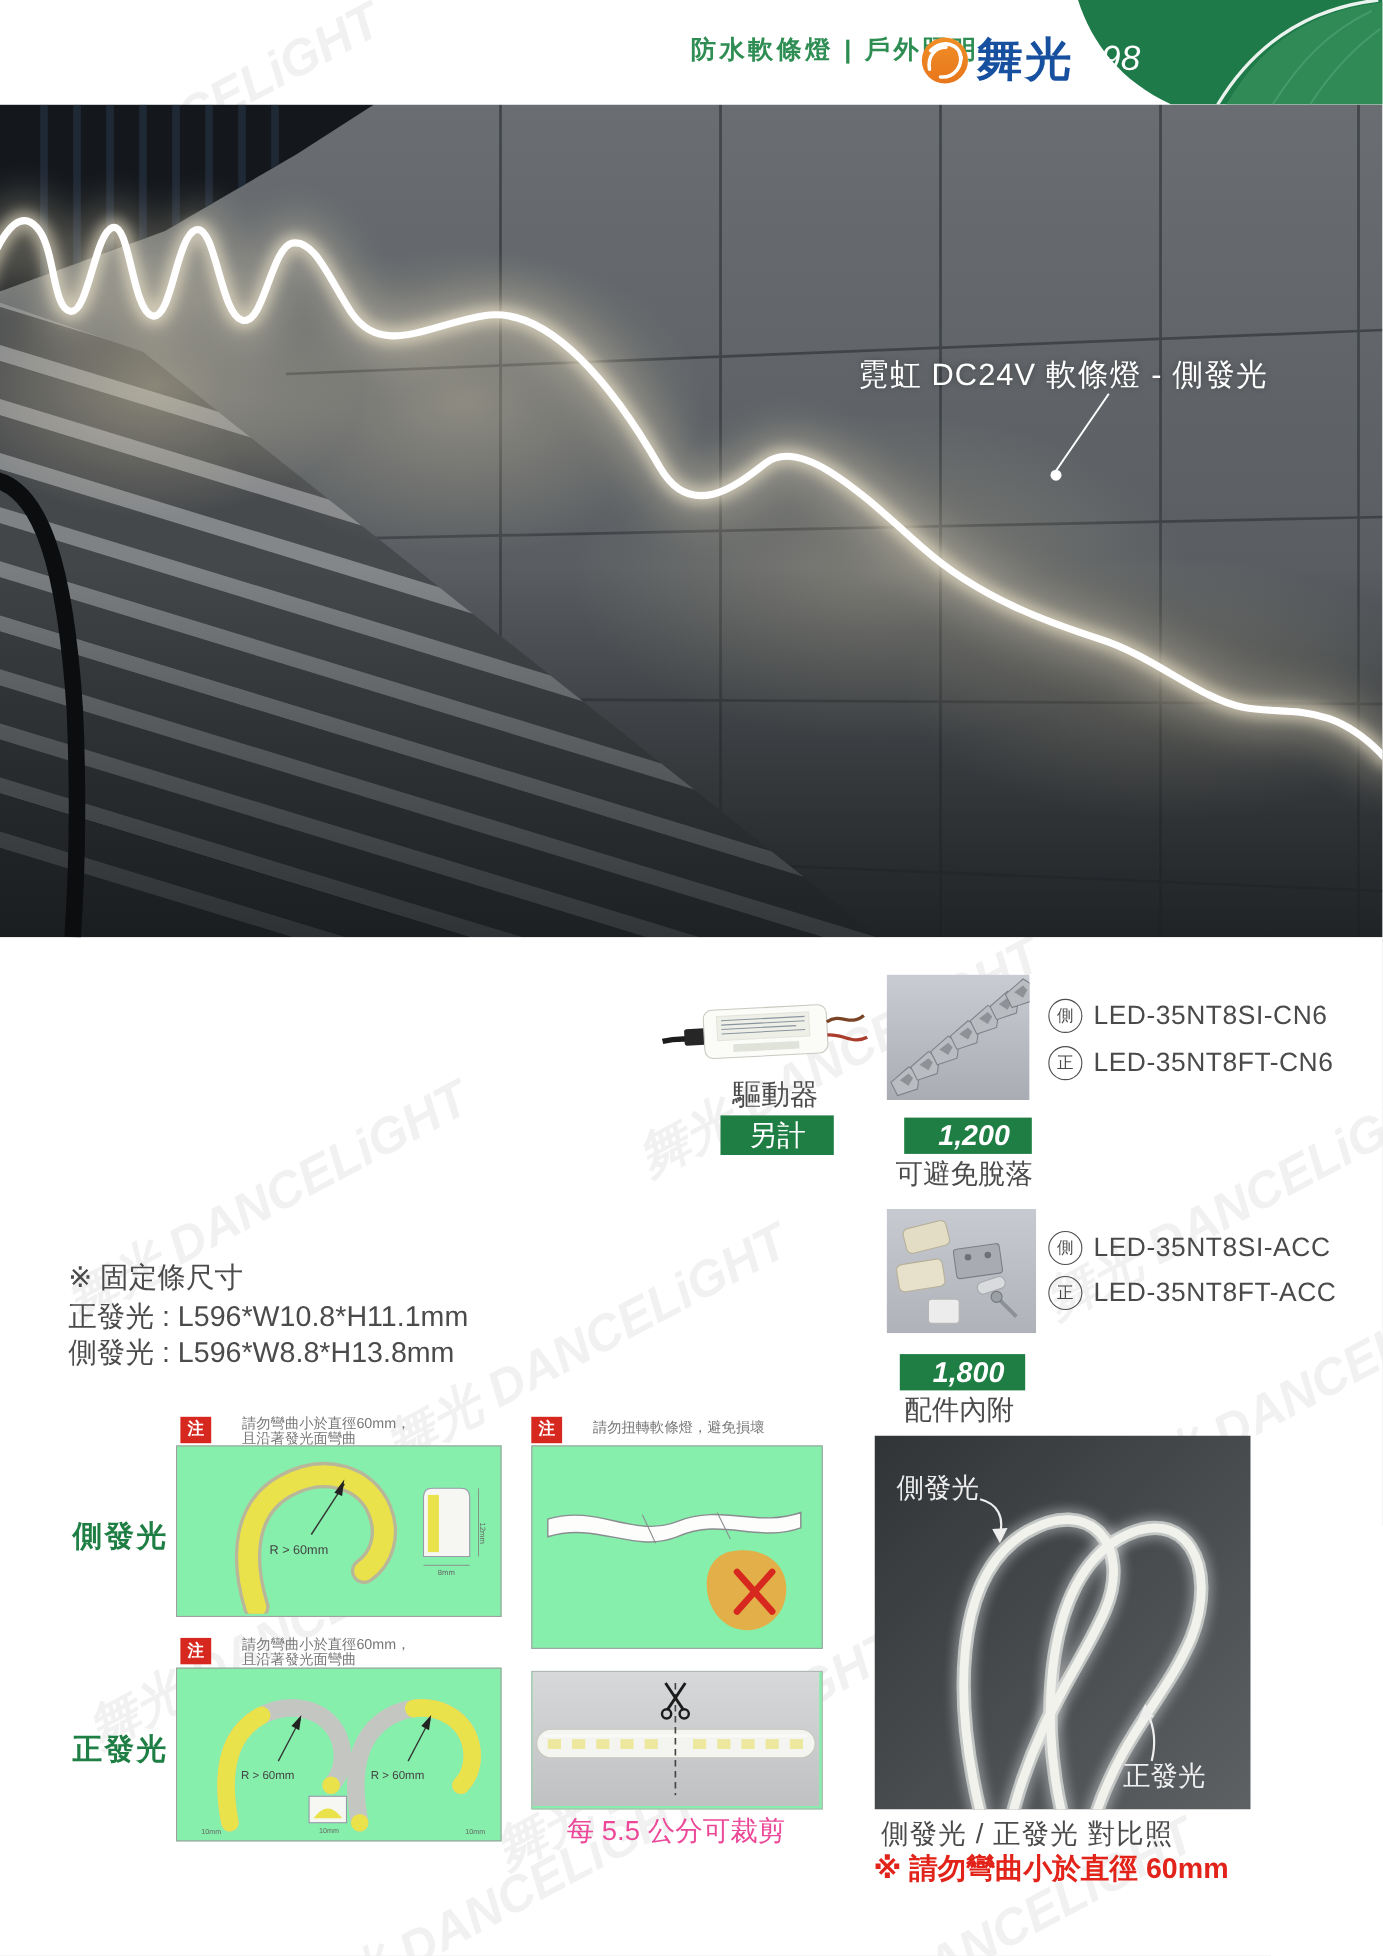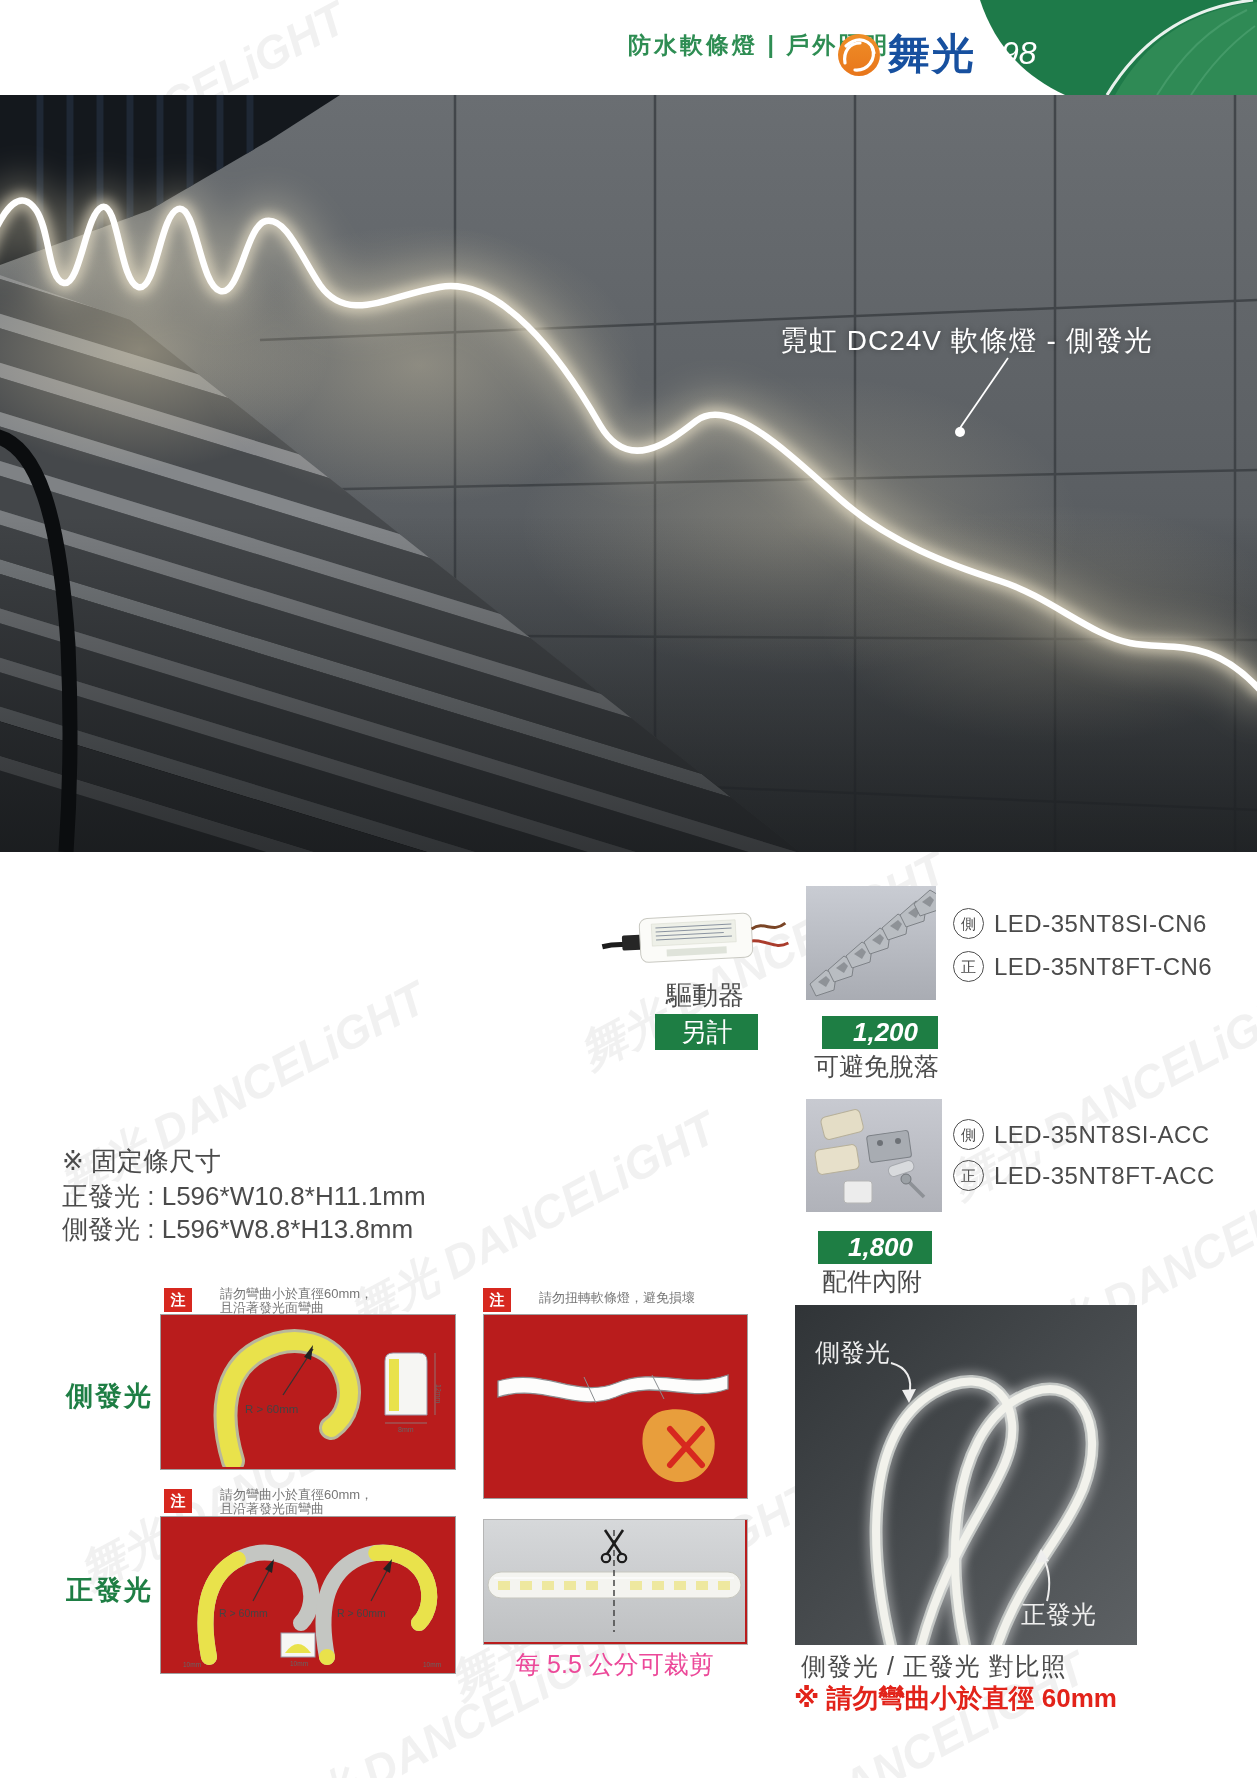--- a/index.html
+++ b/index.html
@@ -36,21 +36,21 @@
   
   .mrow{position:absolute;display:flex;align-items:center;}
   .circ{display:inline-block;width:29px;height:29px;border:1.5px solid #4f4f4f;border-radius:50%;
         font-size:15px;line-height:29px;text-align:center;color:#4a4a4a;flex:0 0 auto;}
   .mcode{font-size:24px;color:#4a4a4a;margin-left:10px;letter-spacing:.5px;}
   
   .glabel{font-size:27px;font-weight:bold;color:#1e7e44;letter-spacing:2px;}
   .nbadge{position:absolute;width:28px;height:24px;background:#d7281f;color:#fff;font-size:15px;
           font-weight:bold;text-align:center;line-height:24px;}
   .ncap{position:absolute;font-size:13px;line-height:14px;color:#777;}
-  .nbox{position:absolute;background:#b91c1c;border:1px solid #a0a0a0;}
+  .nbox{position:absolute;background:#86efac;border:1px solid #a0a0a0;}
   .cutcap{left:483px;top:1648px;width:263px;text-align:center;font-size:25px;color:#ec4899;}
   .cmpcap{left:801px;top:1650px;font-size:25px;color:#4b4b4b;letter-spacing:1px;}
   .cmpwarn{left:794px;top:1681px;font-size:26px;font-weight:bold;color:#e2231a;}
   svg text{font-family:"Liberation Sans","DejaVu Sans",sans-serif;}
 </style>
 </head>
 <body>
 
 <div class="page">
 

